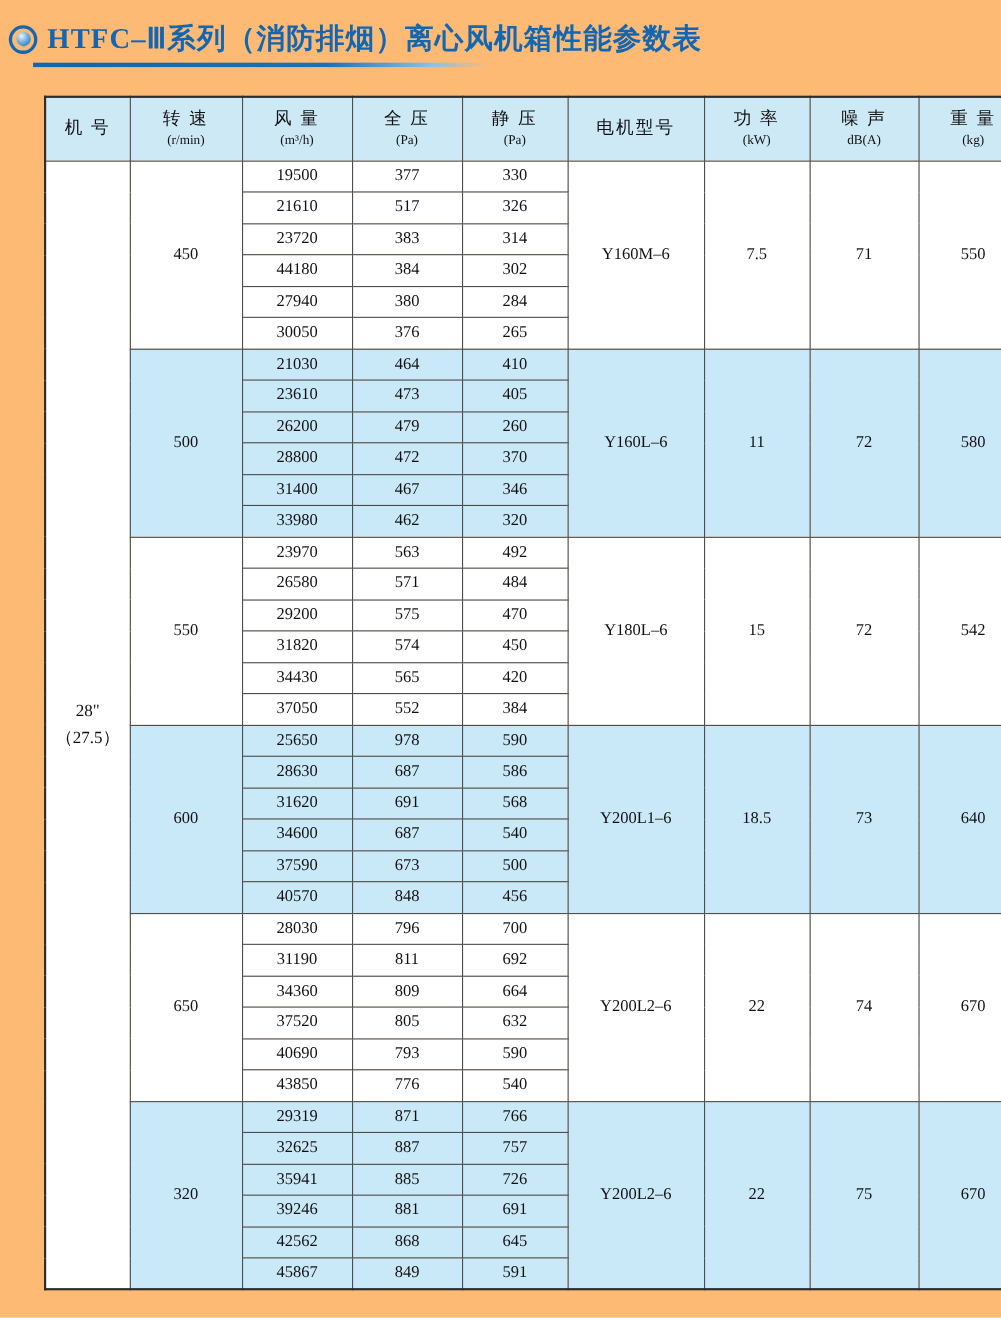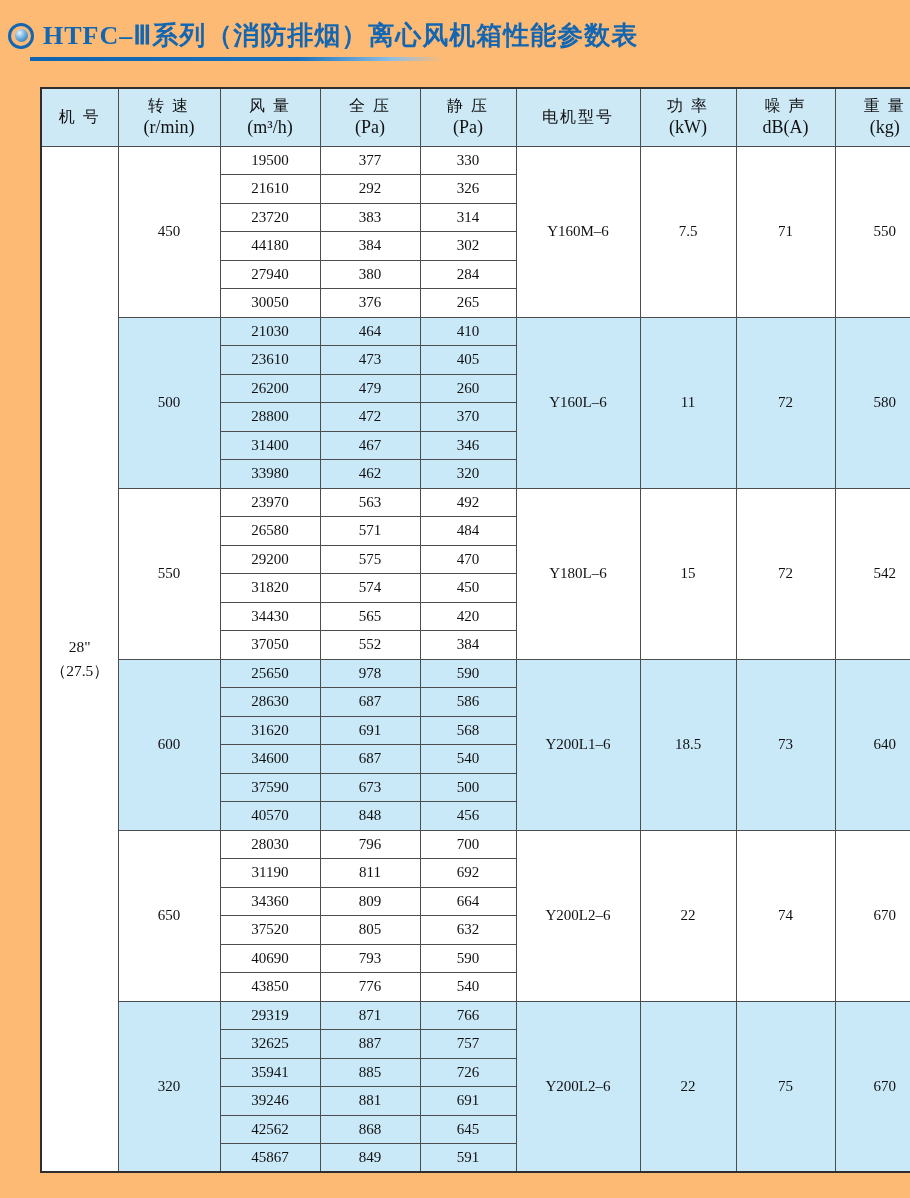--- a/index.html
+++ b/index.html
@@ -71,21 +71,21 @@
     vertical-align: middle;
     padding: 0;
     color: #111111;
   }
   .spec thead tr { height: 58px; }
   .spec thead th {
     background: #cde9f6;
     font-weight: normal;
   }
   .h1 { font-size: 16px; letter-spacing: 2px; white-space: pre; line-height: 1.3; }
-  .h2 { font-size: 18px; letter-spacing: 0; line-height: 1.25; }
+  .h2 { font-size: 12px; letter-spacing: 0; line-height: 1.25; }
   .h2:empty { display: none; }
   .spec tbody tr { height: 28.5px; }
   .spec tbody td {
     font-size: 15px;
     background: #ffffff;
   }
   .spec tbody td.shaded { background: #c9e8f8; }
   .machine-cell { background: #ffffff !important; }
   .m1, .m2 { font-size: 15.5px; line-height: 1.55; }
 </style>
@@ -164,21 +164,21 @@
           <td>19500</td>
           <td>377</td>
           <td>330</td>
           <td rowspan="6">Y160M–6</td>
           <td rowspan="6">7.5</td>
           <td rowspan="6">71</td>
           <td rowspan="6">550</td>
         </tr>
         <tr>
           <td>21610</td>
-          <td>292</td>
+          <td>517</td>
           <td>326</td>
         </tr>
         <tr>
           <td>23720</td>
           <td>383</td>
           <td>314</td>
         </tr>
         <tr>
           <td>44180</td>
           <td>384</td>

